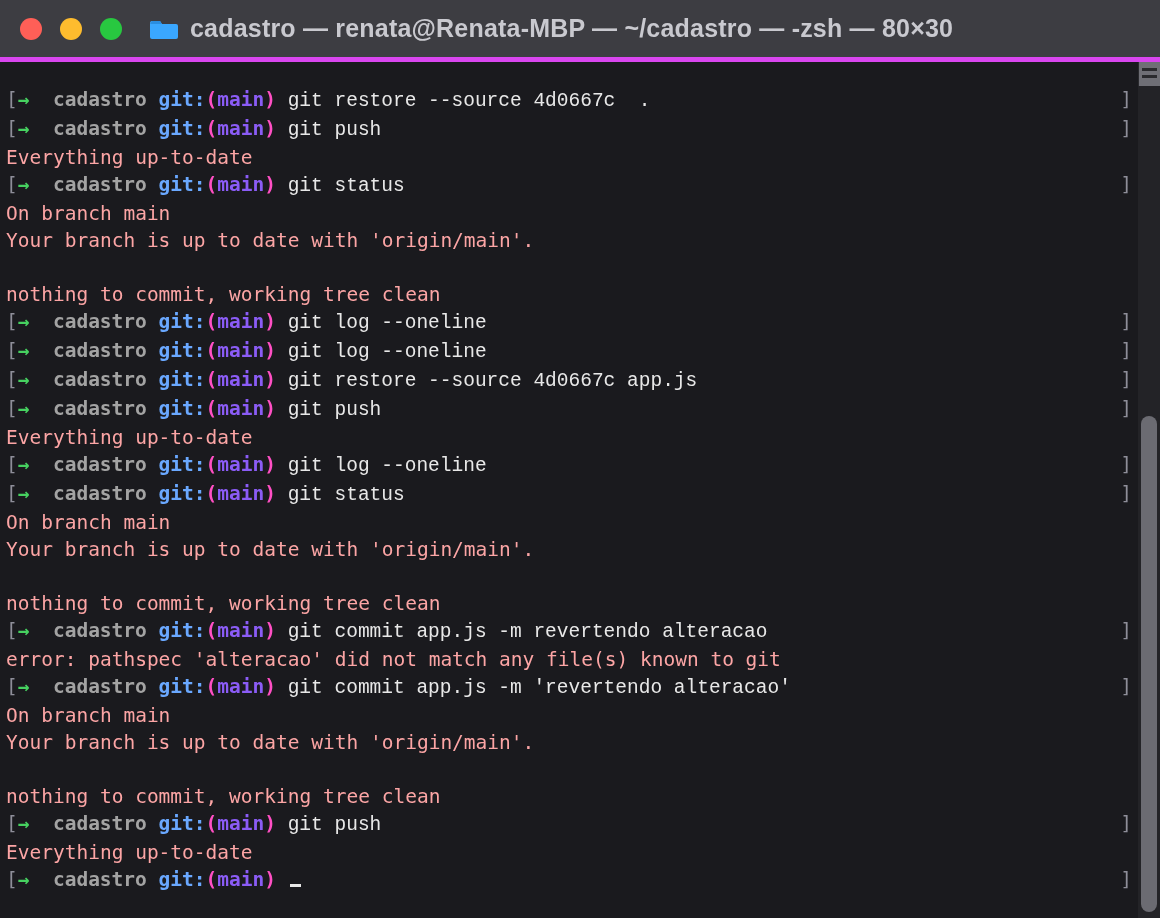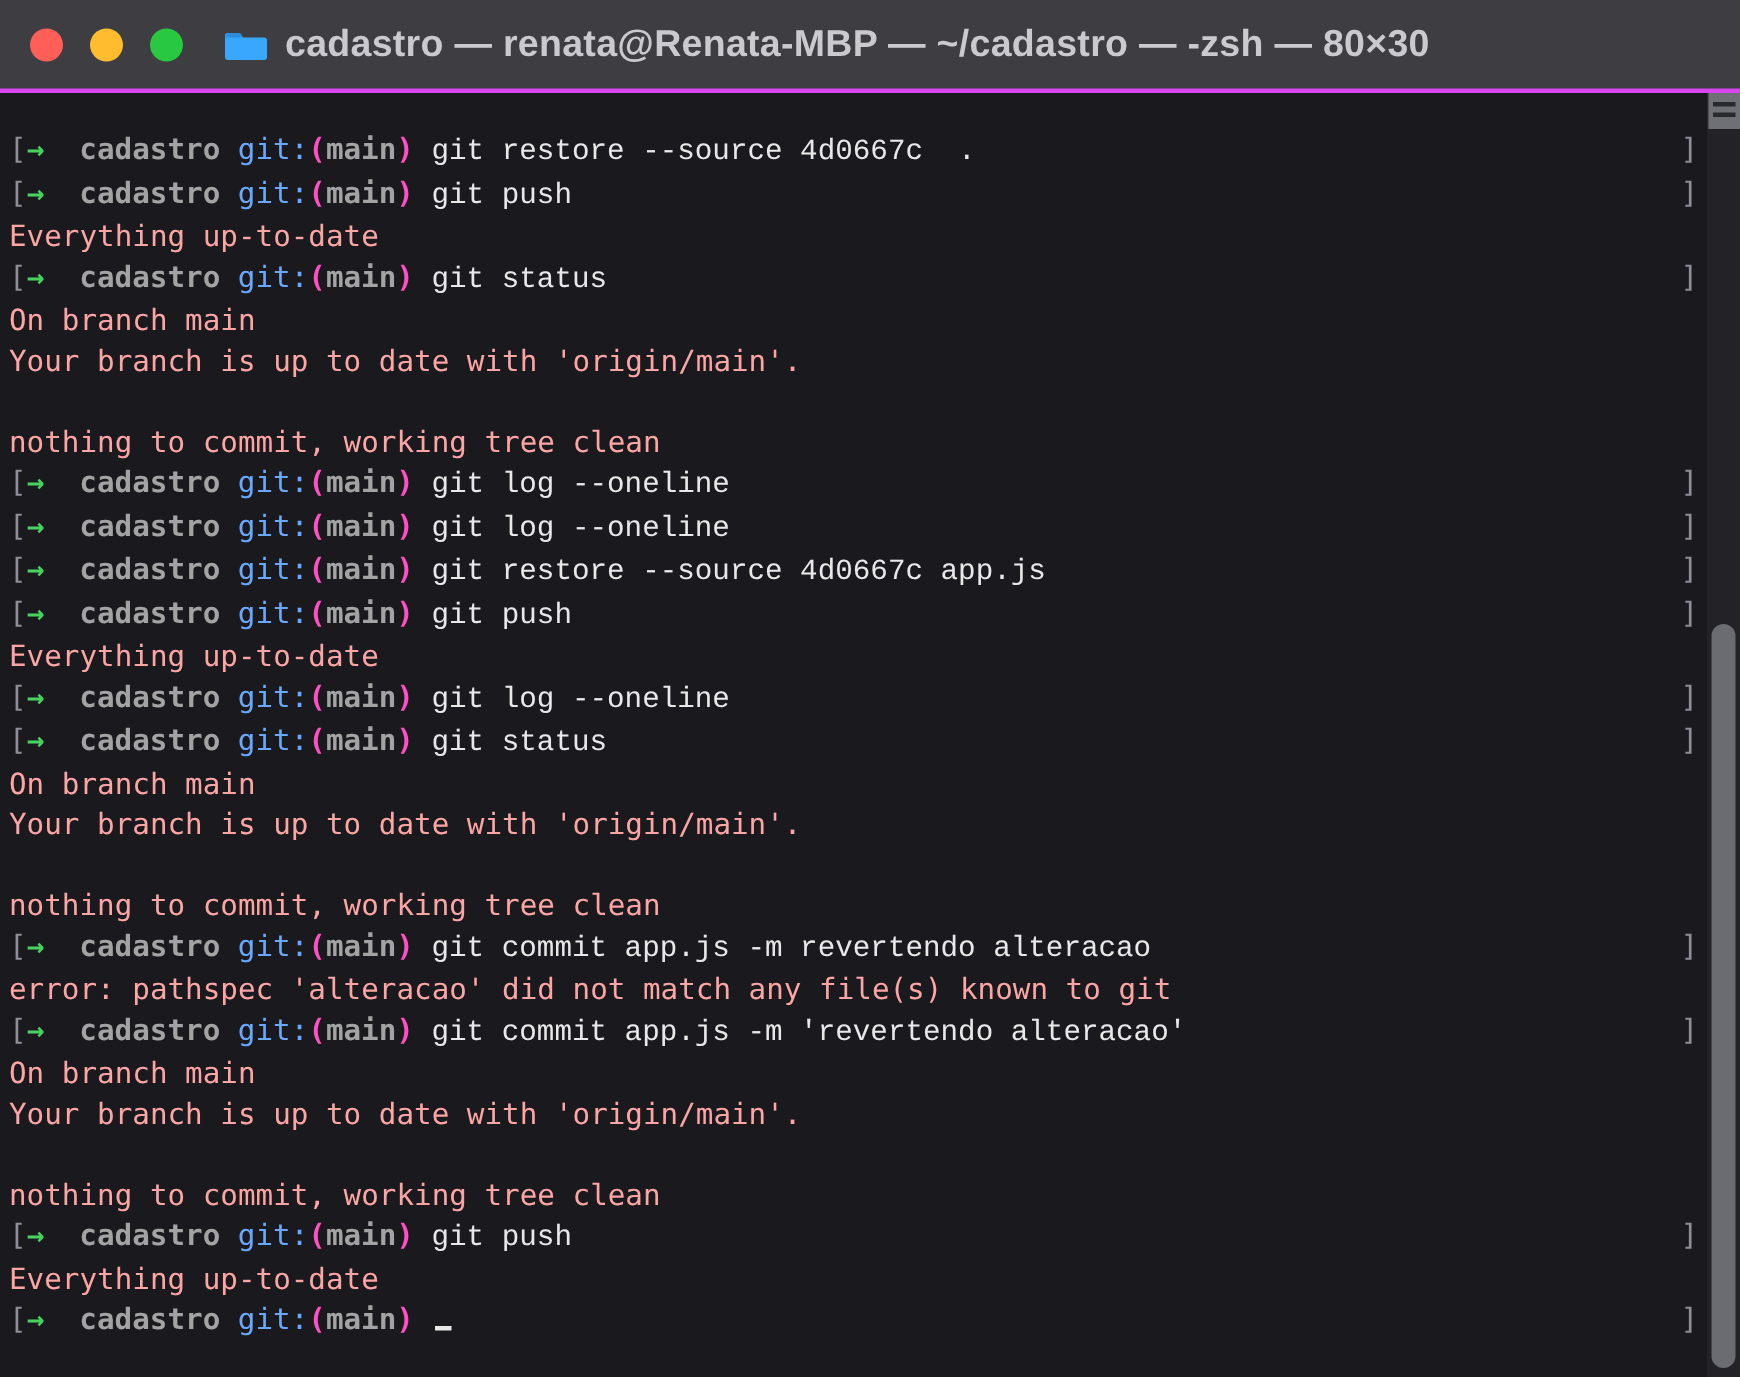--- a/index.html
+++ b/index.html
@@ -11,21 +11,21 @@
       font-size: 19.5px;
       overflow: hidden;
       position: relative;
     }
     .titlebar {
       background: #3d3d42;
       height: 62px;
       display: flex;
       align-items: center;
       padding: 0 20px;
-      border-bottom: 3px solid #d946ef;
+      border-bottom: 5px solid #d946ef;
       position: relative;
     }
     .traffic-lights {
       display: flex;
       gap: 18px;
       align-items: center;
     }
     .traffic-light {
       width: 22px;
       height: 22px;
@@ -105,23 +105,23 @@
     .line.prompt::after {
       content: "]";
       position: absolute;
       right: 0;
       top: 0;
       color: #8e8e99;
     }
     .lb { color: #8e8e99; } 
     .arrow { color: #46d160; font-weight: bold; }
     .dir { color: #a3a3a3; font-weight: bold; }
-    .git { color: #6aa8ff; font-weight: normal; }
+    .git { color: #6aa8ff; font-weight: bold; }
     .paren { color: #ff4fc4; font-weight: bold; }
-    .branch { color: #a3a3a3; font-weight: bold; }
+    .branch { color: #8b5cf6; font-weight: bold; }
     .cmd { color: #e8e8e8; font-family: Liberation Mono, monospace; }
     .out { color: #fca5a5; }
     .cursor {
       display: inline-block;
       width: 11px;
       height: 3px;
       background: #e8e8e8;
       vertical-align: -1px;
       margin-left: 2px;
     }

